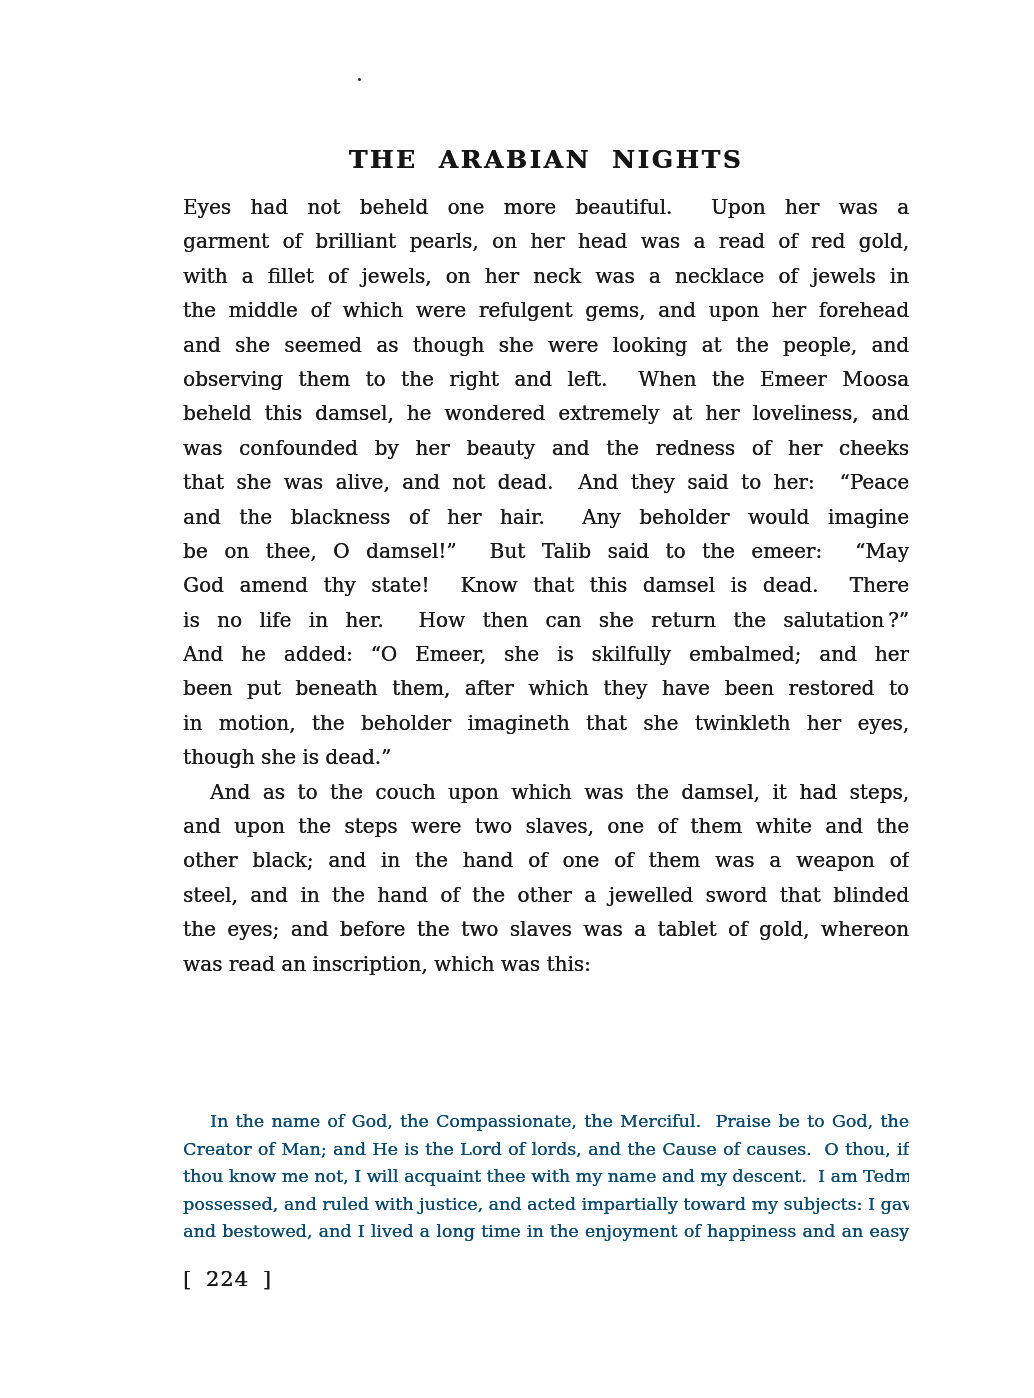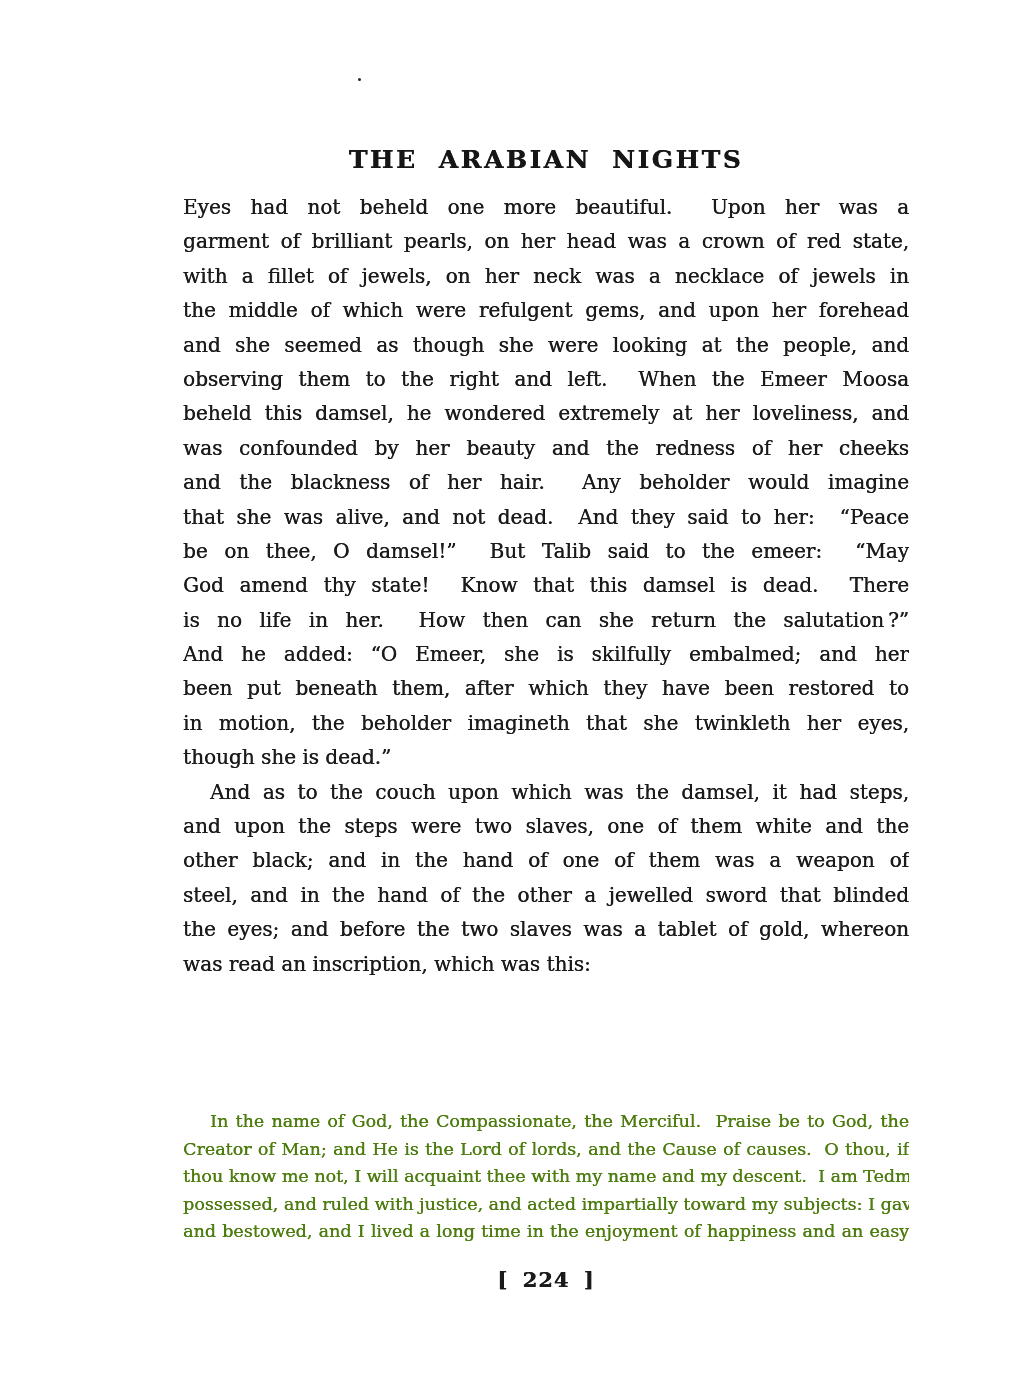--- a/index.html
+++ b/index.html
@@ -63,63 +63,62 @@
   }
   .line.indent {
     text-indent: 27px;
   }
   .inscription {
     position: absolute;
     left: 183px;
     top: 1074px;
     width: 726px;
     font-size: 17.5px;
-    color: #4d7c0f;
+    color: #0c4a6e;
     text-shadow: 0.3px 0 0 currentColor;
   }
   .inscription .line {
     height: 27.6px;
     line-height: 27.6px;
   }
   .page-number {
     position: absolute;
     left: 183px;
     top: 1233px;
     width: 726px;
-    text-align: center;
+    text-align: left;
     font-size: 21px;
     letter-spacing: 1px;
     word-spacing: 6px;
     color: #1b1b1b;
     text-shadow: 0.35px 0 0 currentColor;
-    font-weight: bold;
   }
 </style>
 </head>
 <body>
 
 <div class="page">
 
   <div class="artifact-dot"></div>
 
   <div class="title">THE ARABIAN NIGHTS</div>
 
   <div class="body-text">
 
     <div>
       <div class="line">Eyes had not beheld one more beautiful.&nbsp; Upon her was a</div>
-      <div class="line">garment of brilliant pearls, on her head was a crown of red state,</div>
+      <div class="line">garment of brilliant pearls, on her head was a read of red gold,</div>
       <div class="line">with a fillet of jewels, on her neck was a necklace of jewels in</div>
       <div class="line">the middle of which were refulgent gems, and upon her forehead</div>
       <div class="line">and she seemed as though she were looking at the people, and</div>
       <div class="line">observing them to the right and left.&nbsp; When the Emeer Moosa</div>
       <div class="line">beheld this damsel, he wondered extremely at her loveliness, and</div>
       <div class="line">was confounded by her beauty and the redness of her cheeks</div>
+      <div class="line">that she was alive, and not dead.&nbsp; And they said to her:&nbsp; “Peace</div>
       <div class="line">and the blackness of her hair.&nbsp; Any beholder would imagine</div>
-      <div class="line">that she was alive, and not dead.&nbsp; And they said to her:&nbsp; “Peace</div>
       <div class="line">be on thee, O damsel!”&nbsp; But Talib said to the emeer:&nbsp; “May</div>
       <div class="line">God amend thy state!&nbsp; Know that this damsel is dead.&nbsp; There</div>
       <div class="line">is no life in her.&nbsp; How then can she return the salutation ?”</div>
       <div class="line">And he added: “O Emeer, she is skilfully embalmed; and her</div>
       <div class="line">been put beneath them, after which they have been restored to</div>
       <div class="line">in motion, the beholder imagineth that she twinkleth her eyes,</div>
       <div class="line last">though she is dead.”</div>
     </div>
 
     <div>

